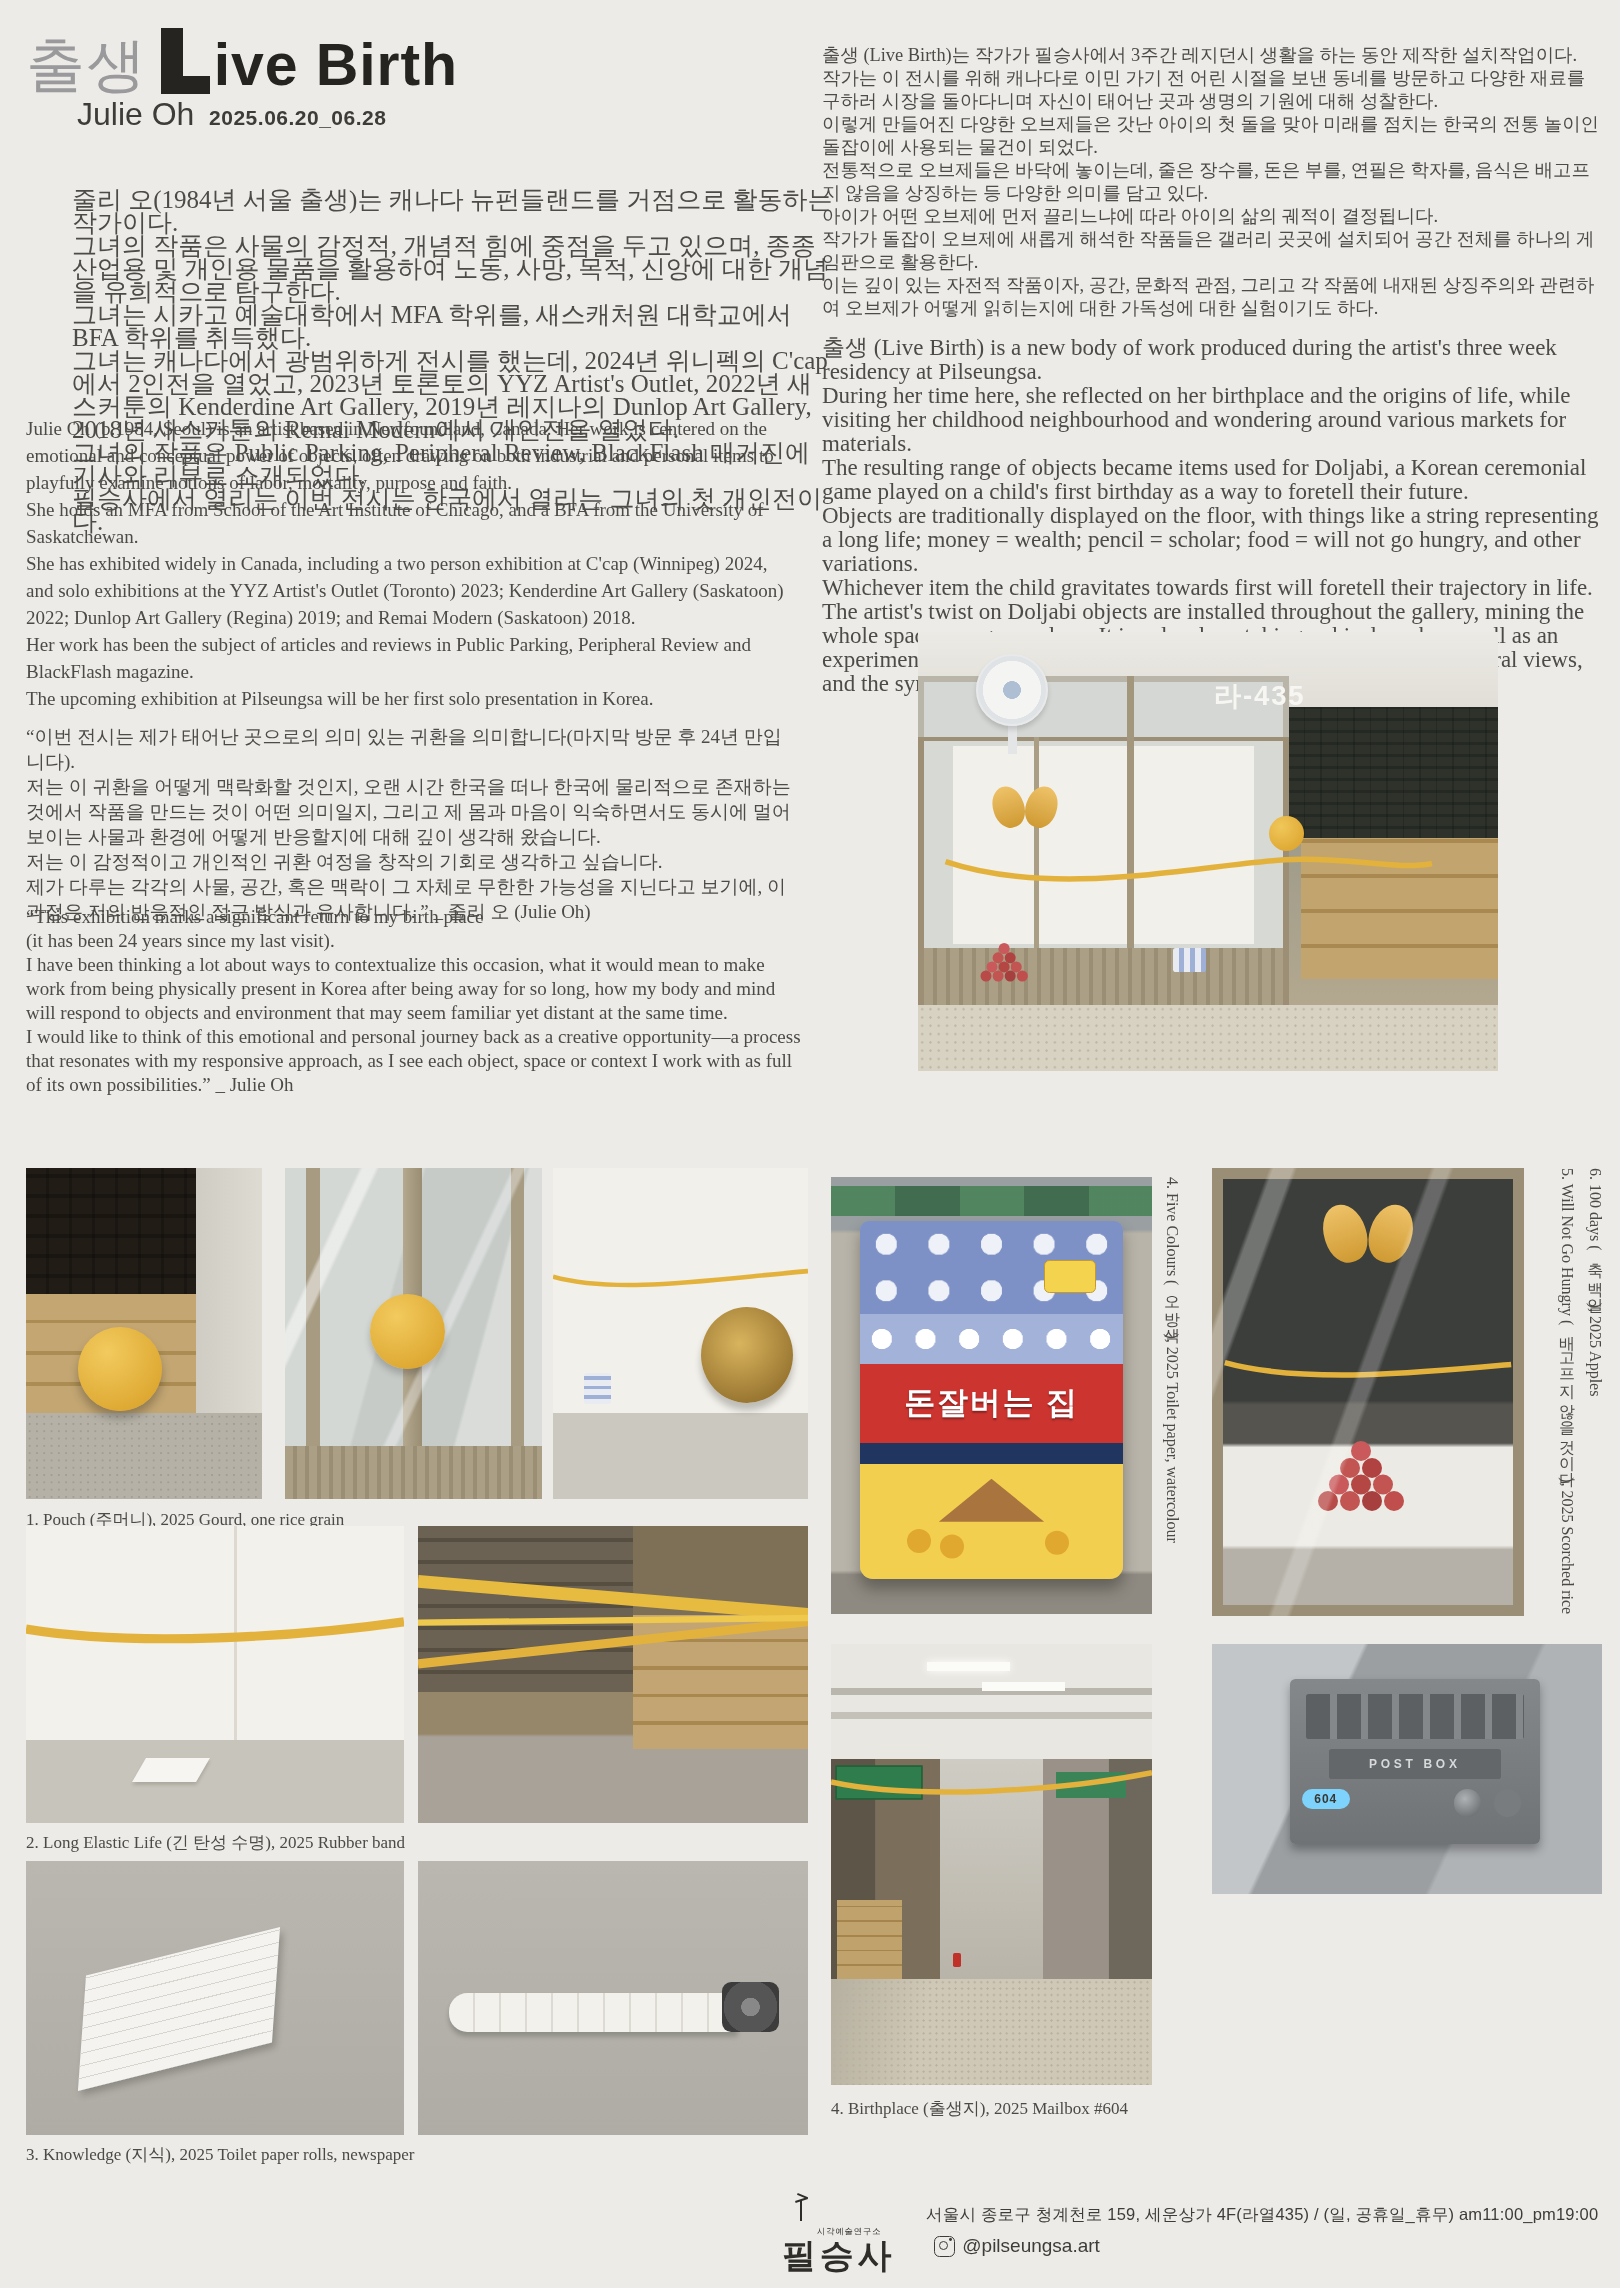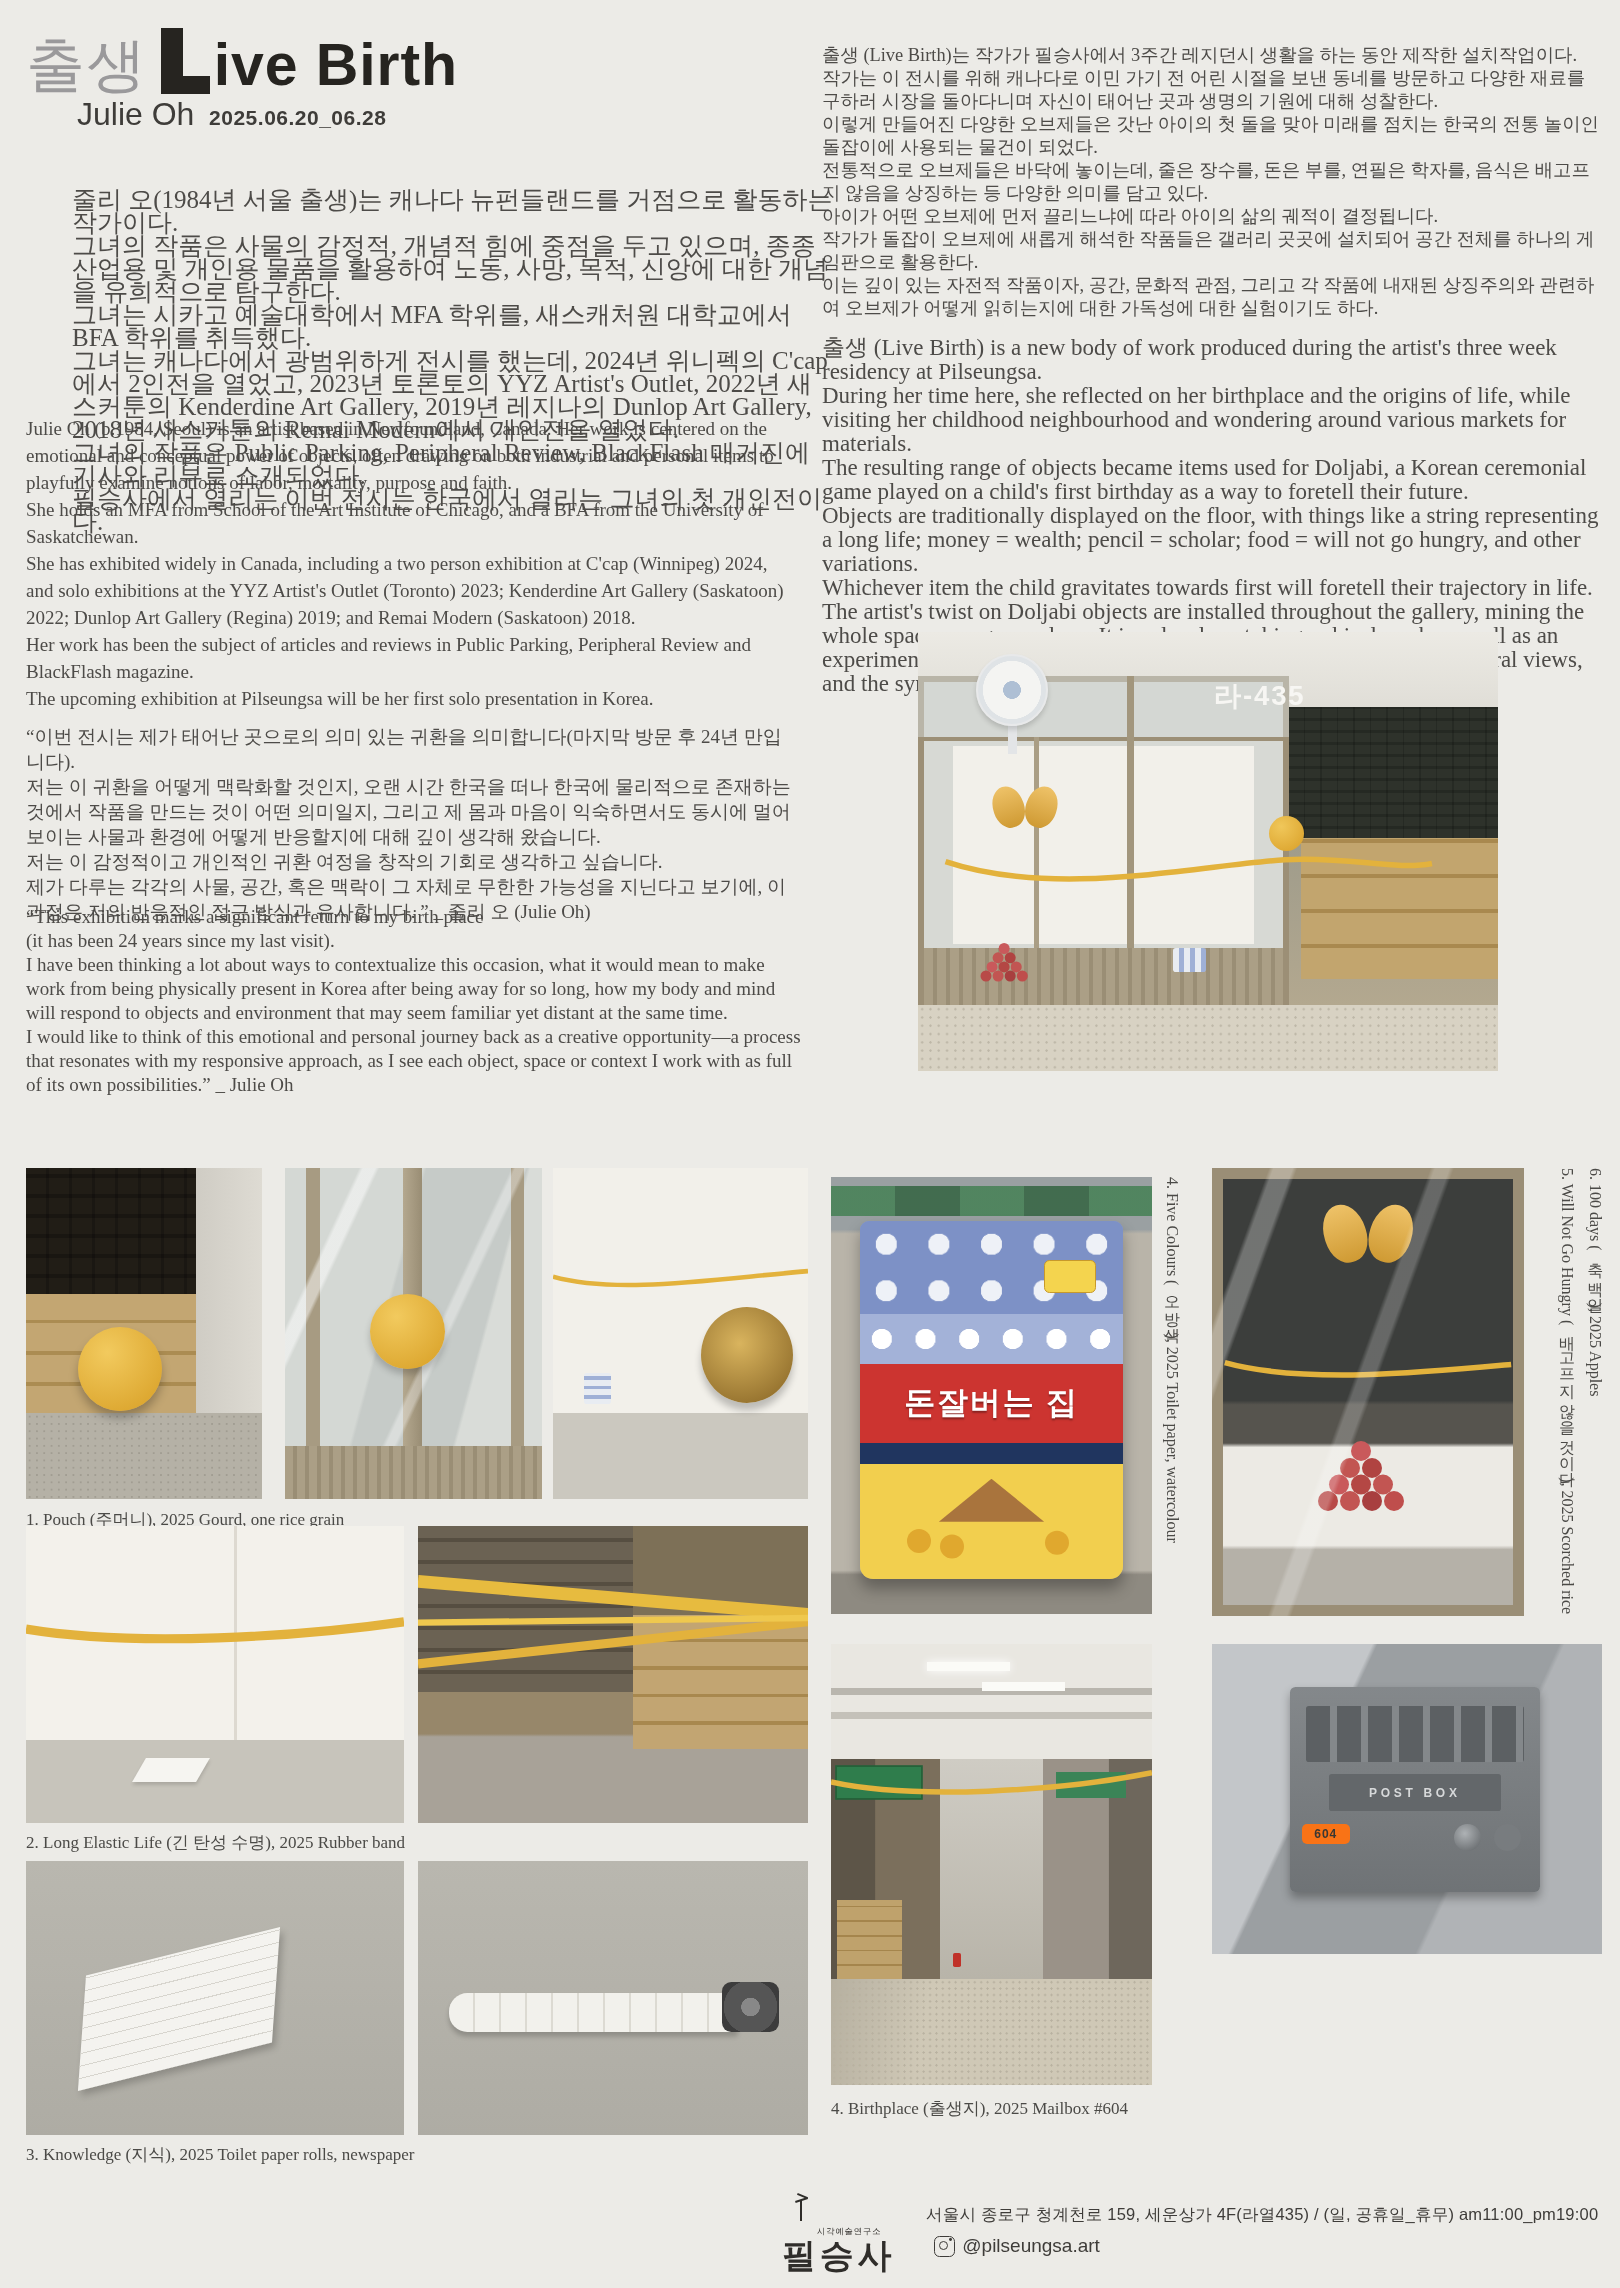--- a/index.html
+++ b/index.html
@@ -129,21 +129,21 @@
   .e1-sign2{left:70%;top:29%;width:22%;height:6%;background:#3b8457;}
   .e1-floor{left:0;top:76%;width:100%;height:24%;background:#cfc8b6;background-image:radial-gradient(#b8b1a0 0.9px,transparent 1.3px),linear-gradient(100deg,rgba(0,0,0,.12),transparent 30%);background-size:6.4px 6.4px,100% 100%;}
   .e1-ext{left:38%;top:70%;width:8.3px;height:14.7px;background:#c03229;border-radius:1.8px;}
   .e1-boxes{left:2%;top:58%;width:20%;height:18%;background:repeating-linear-gradient(0deg,#bfa26c 0 13px,#a5854c 13px 14.7px);}
   
   .e2-bg{left:0;top:0;width:100%;height:100%;background:linear-gradient(115deg,#c3c6c9 0 30%,#9b9fa2 31% 65%,#b0b3b6 66% 100%);}
   .e2-panel{left:20%;top:14%;width:64%;height:66%;background:linear-gradient(#84888b,#6f7376);border-radius:5.5px;box-shadow:0 5.5px 9.2px rgba(0,0,0,.3);}
   .e2-slots{left:24%;top:20%;width:56%;height:18%;background:repeating-linear-gradient(90deg,#5c6063 0 24px,#84888b 24px 31px);border-radius:2.8px;}
   .e2-plate{left:30%;top:42%;width:44%;height:12%;background:#63676a;border-radius:2.8px;display:flex;align-items:center;justify-content:center;}
   .e2-plate span{position:static;font-family:"Liberation Sans",sans-serif;font-size:12px;letter-spacing:3.7px;color:#d7d9da;font-weight:700;}
-  .e2-tag{left:23%;top:58%;width:48px;height:20px;background:#f97316;border-radius:5px;display:flex;align-items:center;justify-content:center;}
+  .e2-tag{left:23%;top:58%;width:48px;height:20px;background:#7dd3fc;border-radius:10px;display:flex;align-items:center;justify-content:center;}
   .e2-tag span{position:static;font-family:"Liberation Sans",sans-serif;font-size:12px;font-weight:700;color:#3a3732;letter-spacing:0.9px;}
   .e2-dial{left:62%;top:58%;width:27.5px;height:27.5px;border-radius:50%;background:radial-gradient(circle at 40% 35%,#aeb2b5,#5c6063);box-shadow:40px 0 0 0 #787c7f;}
   
   .foot-logo{left:782px;top:2197px;width:138px;font-family:"Liberation Serif",serif;color:#2f2d2a;}
   .logo-mark{position:relative;width:24px;height:24px;margin-left:7.3px;}
   .logo-mark i{position:absolute;display:block;background:#2f2d2a;}
   .logo-mark i:nth-child(1){left:11px;top:3.7px;width:1.8px;height:20px;}
   .logo-mark i:nth-child(2){left:5.5px;top:1.8px;width:13px;height:1.8px;transform:rotate(-18deg);}
   .logo-mark i:nth-child(3){left:7.3px;top:-1.8px;width:11px;height:1.8px;transform:rotate(22deg);}
   .logo-sub{font-size:8.3px;letter-spacing:0.9px;margin:-18.4px 0 1.8px 35px;display:inline-block;}
@@ -335,21 +335,21 @@
     <div class="e1-sign"></div>
     <div class="e1-sign2"></div>
     <div class="e1-floor"></div>
     <div class="e1-boxes"></div>
     <div class="e1-ext"></div>
     <svg class="str" width="321" height="441" viewBox="0 0 350 480">
       <path d="M0,150 C90,170 250,160 350,140" fill="none" stroke="#e3b23c" stroke-width="6"></path>
     </svg>
   </div>
 
-  <div class="ph" style="left:1212px;top:1644px;width:390px;height:310px;">
+  <div class="ph" style="left:1212px;top:1644px;width:390px;height:250px;">
     <div class="e2-bg"></div>
     <div class="e2-panel"></div>
     <div class="e2-slots"></div>
     <div class="e2-plate">
       <span>POST BOX</span>
     </div>
     <div class="e2-tag">
       <span>604</span>
     </div>
     <div class="e2-dial"></div>

